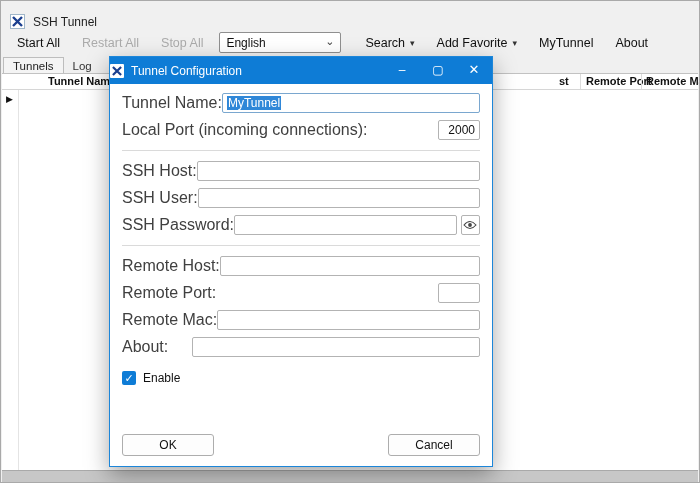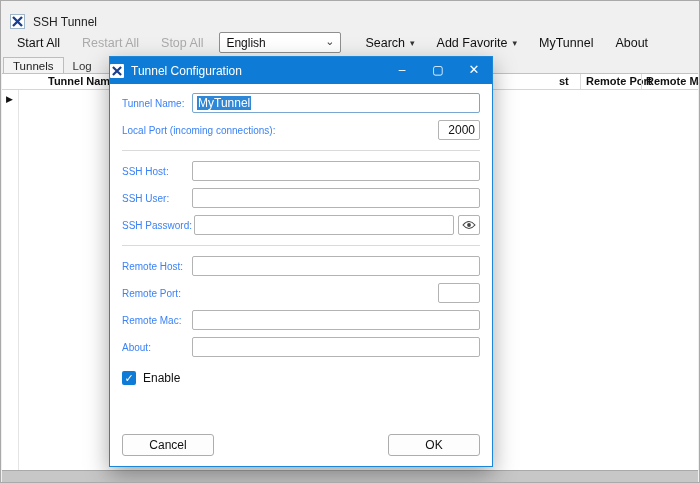--- a/index.html
+++ b/index.html
@@ -57,21 +57,21 @@
     display:flex; flex-direction:column;
   }
   .dlg-titlebar { height:27px; background:#0e7cd6; display:flex; align-items:center; padding-left:0; color:#fff; flex:0 0 auto; }
   .dlg-icon { width:14px; height:14px; background:#fff; border-radius:1px; display:flex; align-items:center; justify-content:center; margin-right:7px; }
   .dlg-title { font-size:12px; flex:1; }
   .wc { width:36px; height:27px; line-height:26px; text-align:center; font-size:12px; color:#fff; cursor:default; }
   .wc-close { font-size:13px; }
 
   .dlg-body { flex:1; padding:9px 12px 10px 12px; display:flex; flex-direction:column; }
   .frow { display:flex; align-items:center; height:20px; margin-bottom:7px; }
-  .flabel { font-size:10px; color:#3b82f6; white-space:nowrap; }
+  .flabel { font-size:16px; color:#404040; white-space:nowrap; }
   .tinput {
     margin-left:auto; height:20px; border:1px solid #b3b3b3; border-radius:2px; background:#fff;
     font-family:"Liberation Sans", sans-serif; font-size:12px; padding:0 4px; color:#111; outline:none;
   }
   .w-full { width:288px; }
   .w-small { width:42px; text-align:right; }
   .w-pw { width:260px; }
   .fakeinput { margin-left:auto; width:288px; height:20px; border:1px solid #7aa7cf; border-radius:2px; background:#fff; display:flex; align-items:center; padding:0 4px; }
   .seltext { background:#2f87d8; color:#fff; font-size:12px; padding:0 1px; }
   .eyebtn { width:22px; height:20px; margin-left:4px; border:1px solid #b3b3b3; border-radius:2px; background:#fff; display:flex; align-items:center; justify-content:center; padding:0; }
@@ -221,20 +221,20 @@
         <span class="flabel">About:</span>
         <input class="tinput w-full" value="" style="">
       </div>
 
       <div class="enable-row">
         <span class="checkbox">✓</span>
         <span class="enable-label">Enable</span>
       </div>
 
       <div class="btn-row">
+        <button class="btn">OK</button>
         <button class="btn">Cancel</button>
-        <button class="btn">OK</button>
       </div>
 
     </div>
   </div>
 
 </div>
 
 </body></html>

